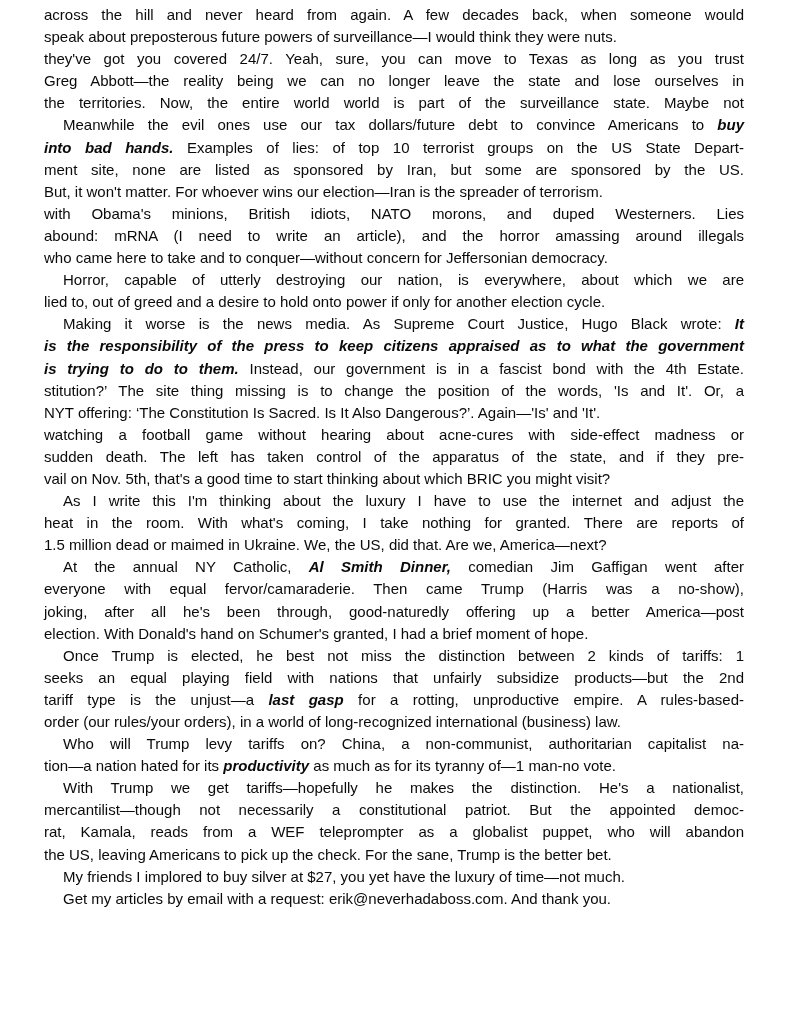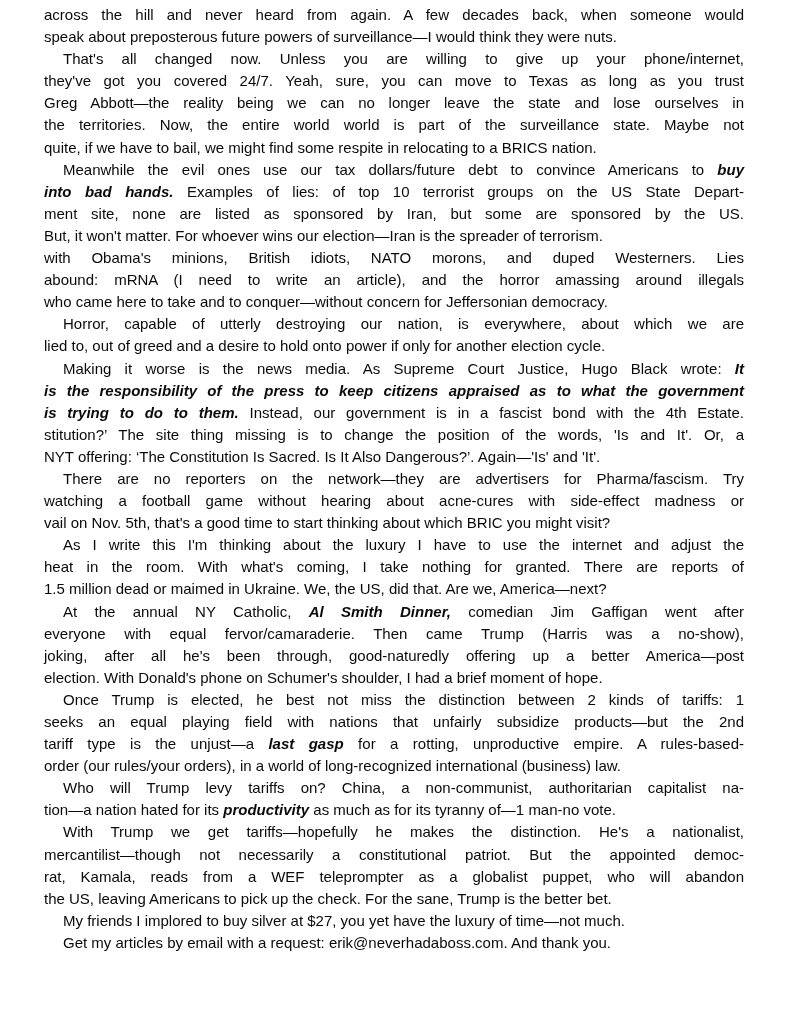--- a/index.html
+++ b/index.html
@@ -43,25 +43,23 @@
 </head>
 <body>
 
 <div class="page">
   <div class="doc">
       <div class="para">
         <div class="line"><span class="seg">across the hill and never heard from again. A few decades back, when someone would</span></div>
         <div class="line last"><span class="seg">speak about preposterous future powers of surveillance—I would think they were nuts.</span></div>
       </div>
       <div class="para">
-        <div class="line indent"><span class="seg">That's all changed now. Unless you are willing to give up your phone/internet,</span></div>
         <div class="line"><span class="seg">they've got you covered 24/7.  Yeah, sure, you can move to Texas as long as you trust</span></div>
         <div class="line"><span class="seg">Greg Abbott—the reality being we can no longer leave the state and lose ourselves in</span></div>
         <div class="line"><span class="seg">the territories. Now, the entire world world is part of the surveillance state. Maybe not</span></div>
-        <div class="line last"><span class="seg">quite, if we have to bail, we might find some respite in relocating to a BRICS nation.</span></div>
       </div>
       <div class="para">
         <div class="line indent"><span class="seg">Meanwhile the evil ones use our tax dollars/future debt to convince Americans to </span><span class="seg it">buy</span></div>
         <div class="line"><span class="seg it">into bad hands.</span><span class="seg"> Examples of lies: of top 10 terrorist groups on the US State Depart-</span></div>
         <div class="line"><span class="seg">ment site, none are listed as sponsored by Iran, but some are sponsored by the US.</span></div>
         <div class="line last"><span class="seg">But, it won't matter. For whoever wins our election—Iran is the spreader of terrorism.</span></div>
       </div>
       <div class="para">
         <div class="line"><span class="seg">with Obama's minions, British idiots, NATO morons, and duped Westerners. Lies</span></div>
         <div class="line"><span class="seg">abound: mRNA (I need to write an article), and the horror amassing around illegals</span></div>
@@ -72,34 +70,34 @@
         <div class="line last"><span class="seg">lied  to, out of greed and a desire to hold onto power if only for another election cycle.</span></div>
       </div>
       <div class="para">
         <div class="line indent"><span class="seg">Making it worse is the news media. As Supreme Court Justice, Hugo Black wrote: </span><span class="seg it">It</span></div>
         <div class="line"><span class="seg it">is the responsibility of the press to keep citizens appraised as to what the government</span></div>
         <div class="line"><span class="seg it">is trying to do to them.</span><span class="seg"> Instead, our government is in a fascist bond with the 4th Estate.</span></div>
         <div class="line"><span class="seg">stitution?’ The site thing missing is to change the position of the words, 'Is and It'. Or, a</span></div>
         <div class="line last"><span class="seg">NYT offering: ‘The Constitution Is Sacred. Is It Also Dangerous?’.  Again—'Is' and 'It'.</span></div>
       </div>
       <div class="para">
-        <div class="line indent"><span class="seg">There are no reporters on the network—they are advertisers for Pharma/fascism. Try</span></div>
         <div class="line"><span class="seg">watching a football game without hearing about acne-cures with side-effect madness or</span></div>
+        <div class="line"><span class="seg">sudden death. The left has taken control of the apparatus of the state, and if they pre-</span></div>
         <div class="line last"><span class="seg">vail on Nov. 5th, that's a good time to start thinking about which BRIC you might visit?</span></div>
       </div>
       <div class="para">
         <div class="line indent"><span class="seg">As I write this I'm thinking about the luxury I have to use the internet and adjust the</span></div>
         <div class="line"><span class="seg">heat in the room. With what's coming, I take nothing for granted. There are reports of</span></div>
         <div class="line last"><span class="seg">1.5 million dead or maimed in Ukraine. We, the US, did that. Are we, America—next?</span></div>
       </div>
       <div class="para">
         <div class="line indent"><span class="seg">At the annual NY Catholic, </span><span class="seg it">Al Smith Dinner,</span><span class="seg"> comedian Jim Gaffigan went after</span></div>
         <div class="line"><span class="seg">everyone with equal fervor/camaraderie. Then came Trump (Harris was a no-show),</span></div>
         <div class="line"><span class="seg">joking, after all he's been through, good-naturedly offering up a better America—post</span></div>
-        <div class="line last"><span class="seg">election. With Donald's phone on Schumer's shoulder, I had a brief moment of hope.</span></div>
+        <div class="line last"><span class="seg">election. With Donald's hand on Schumer's granted, I had a brief moment of hope.</span></div>
       </div>
       <div class="para">
         <div class="line indent"><span class="seg">Once Trump is elected, he best not miss the distinction between 2 kinds of tariffs: 1</span></div>
         <div class="line"><span class="seg">seeks an equal playing field with nations that unfairly subsidize products—but the 2nd</span></div>
         <div class="line"><span class="seg">tariff type is the unjust—a </span><span class="seg it">last gasp</span><span class="seg"> for a rotting, unproductive empire. A rules-based-</span></div>
         <div class="line last"><span class="seg">order (our rules/your orders), in a world of long-recognized international (business) law.</span></div>
       </div>
       <div class="para">
         <div class="line indent"><span class="seg">Who will Trump levy tariffs on? China, a non-communist, authoritarian capitalist na-</span></div>
         <div class="line last"><span class="seg">tion—a nation hated for its </span><span class="seg it">productivity</span><span class="seg"> as much as for its tyranny of—1 man-no vote.</span></div>

